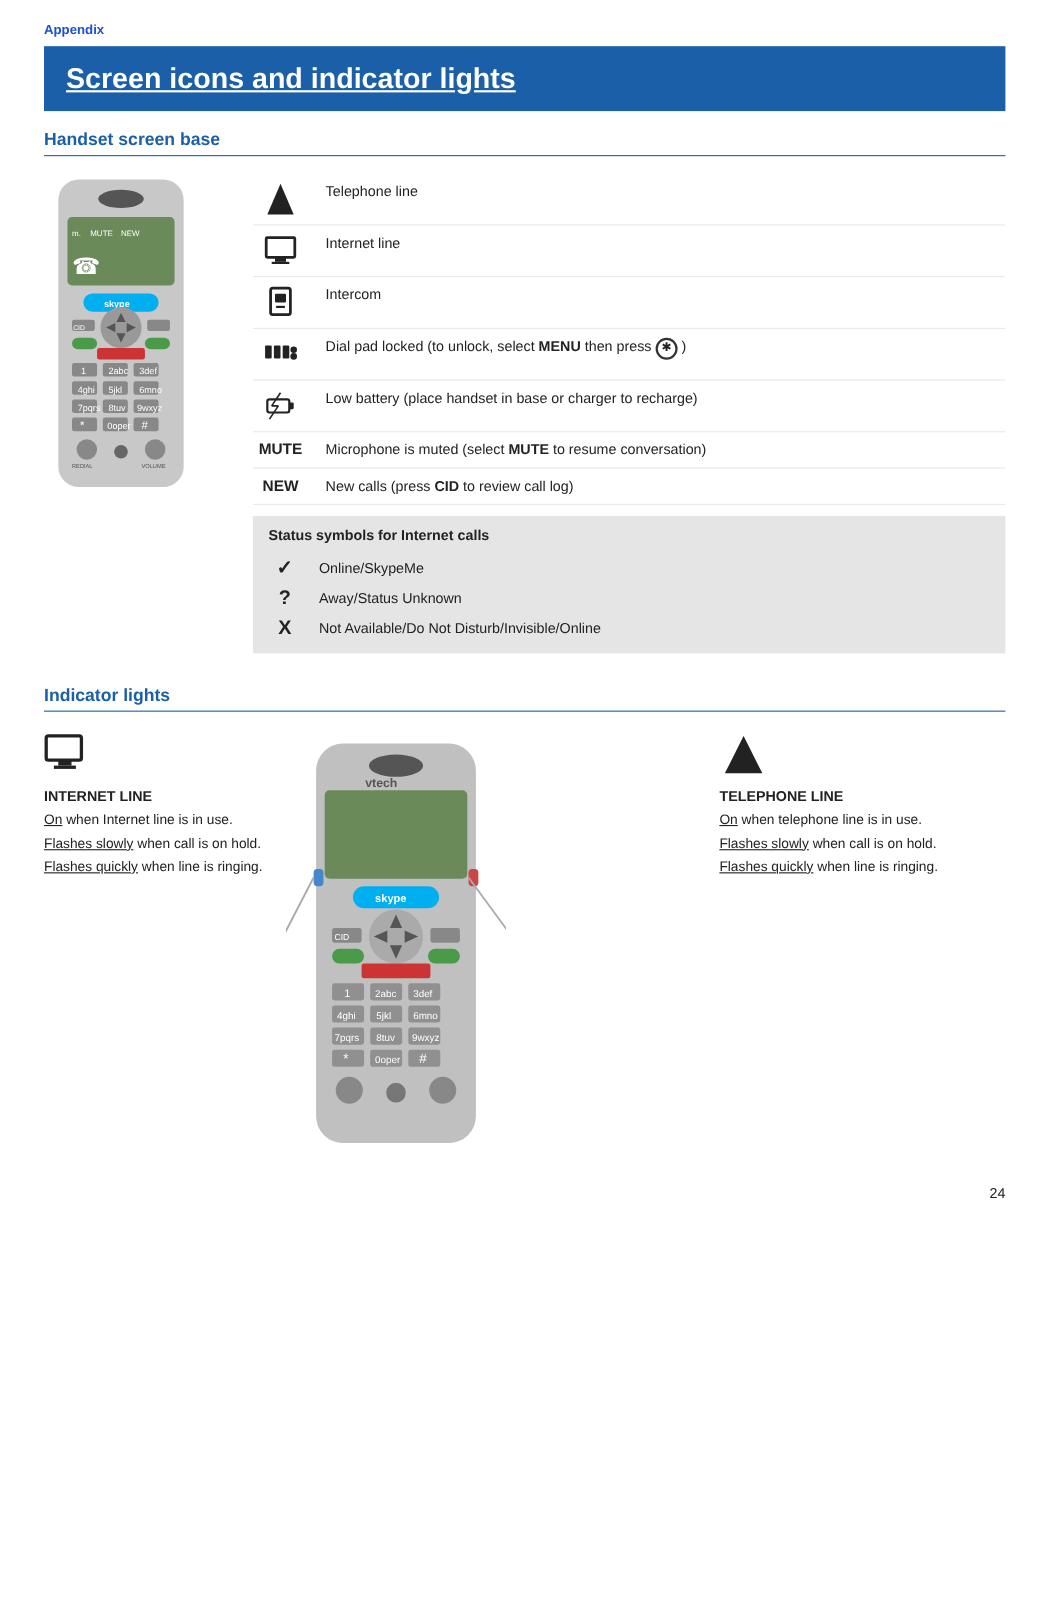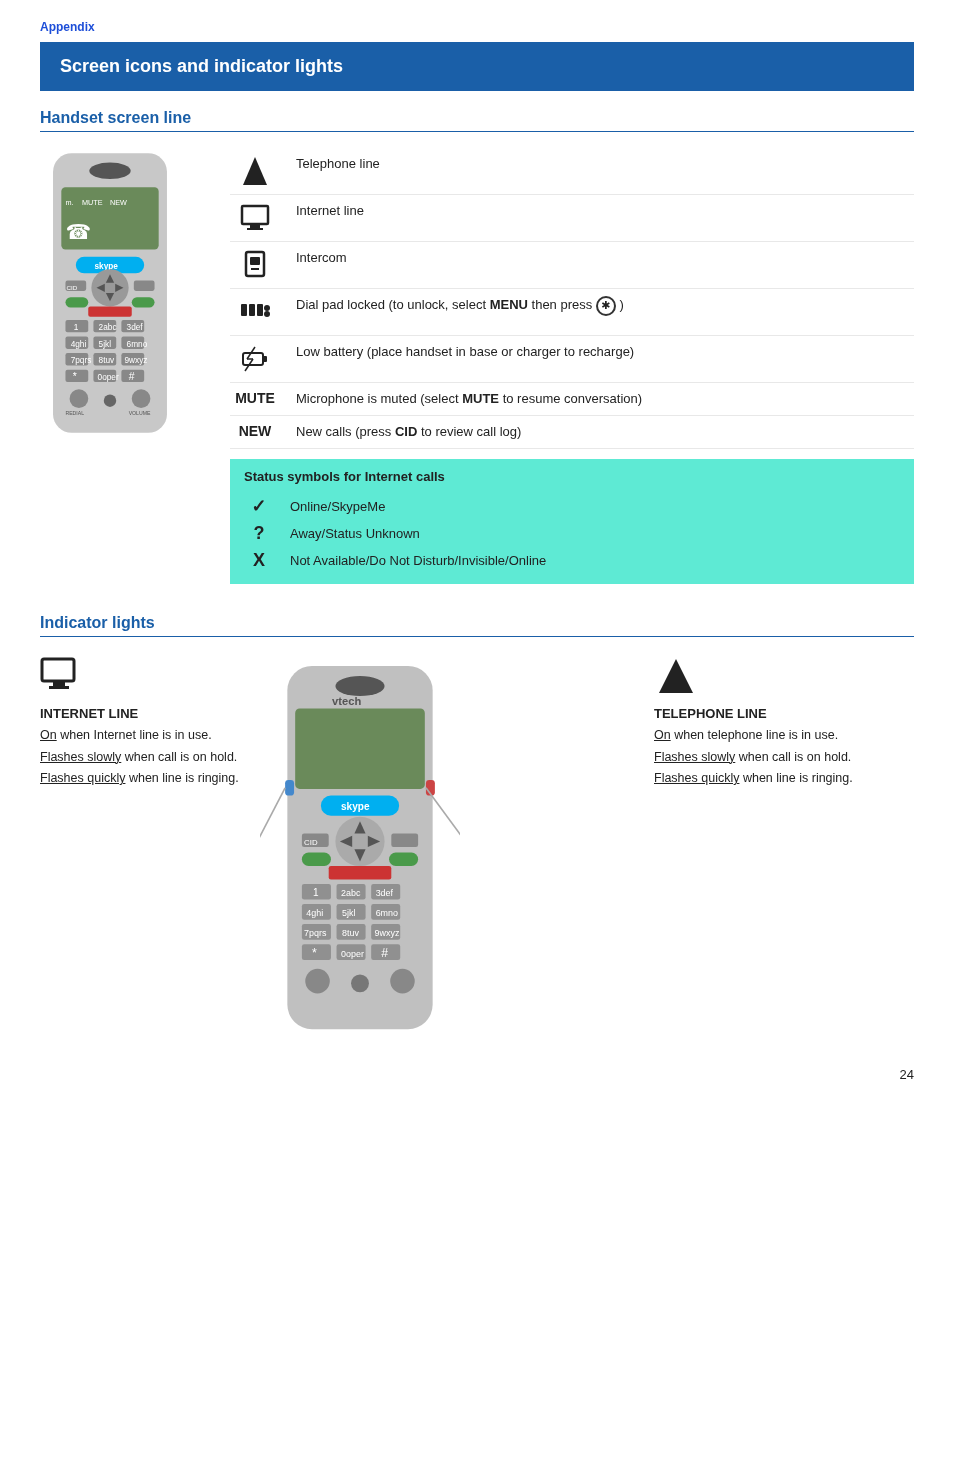--- a/index.html
+++ b/index.html
@@ -20,22 +20,23 @@
       color: #1d4ed8;
     }
 
     .main-title-bar {
       background: #1a5fa8;
       padding: 14px 20px;
       margin-bottom: 18px;
     }
     .main-title-bar h1 {
       color: #fff;
-      font-size: 18px;
-      font-weight: bold;
+      font-size: 26px;
+      font-weight: bold;
+      text-decoration: underline;
     }
 
     .section-title {
       color: #1a5fa8;
       font-size: 16px;
       font-weight: bold;
       border-bottom: 1.5px solid #1a5fa8;
       padding-bottom: 4px;
       margin-bottom: 16px;
     }
@@ -73,21 +74,21 @@
       flex-shrink: 0;
     }
 
     .icon-desc {
       flex: 1;
       font-size: 13px;
       line-height: 1.4;
     }
 
     .status-group {
-      background: #5eead4;
+      background: #e5e5e5;
       padding: 10px 14px;
       margin-top: 10px;
     }
     .status-group-title {
       font-weight: bold;
       font-size: 13px;
       margin-bottom: 8px;
     }
     .status-row {
       display: flex;
@@ -167,21 +168,21 @@
 </head>
 <body>
 
 <div class="appendix-label">Appendix</div>
 
 <div class="main-title-bar">
   <h1>Screen icons and indicator lights</h1>
 </div>
 
 <div>
-  <div class="section-title">Handset screen line</div>
+  <div class="section-title">Handset screen base</div>
 
   <div class="handset-section">
 
     <div class="handset-image-area">
       <svg viewBox="0 0 130 280" width="140" height="290">
 
         <rect x="10" y="5" width="110" height="270" rx="18" ry="18" fill="#c8c8c8"></rect>
 
         <ellipse cx="65" cy="22" rx="20" ry="8" fill="#555"></ellipse>
 

